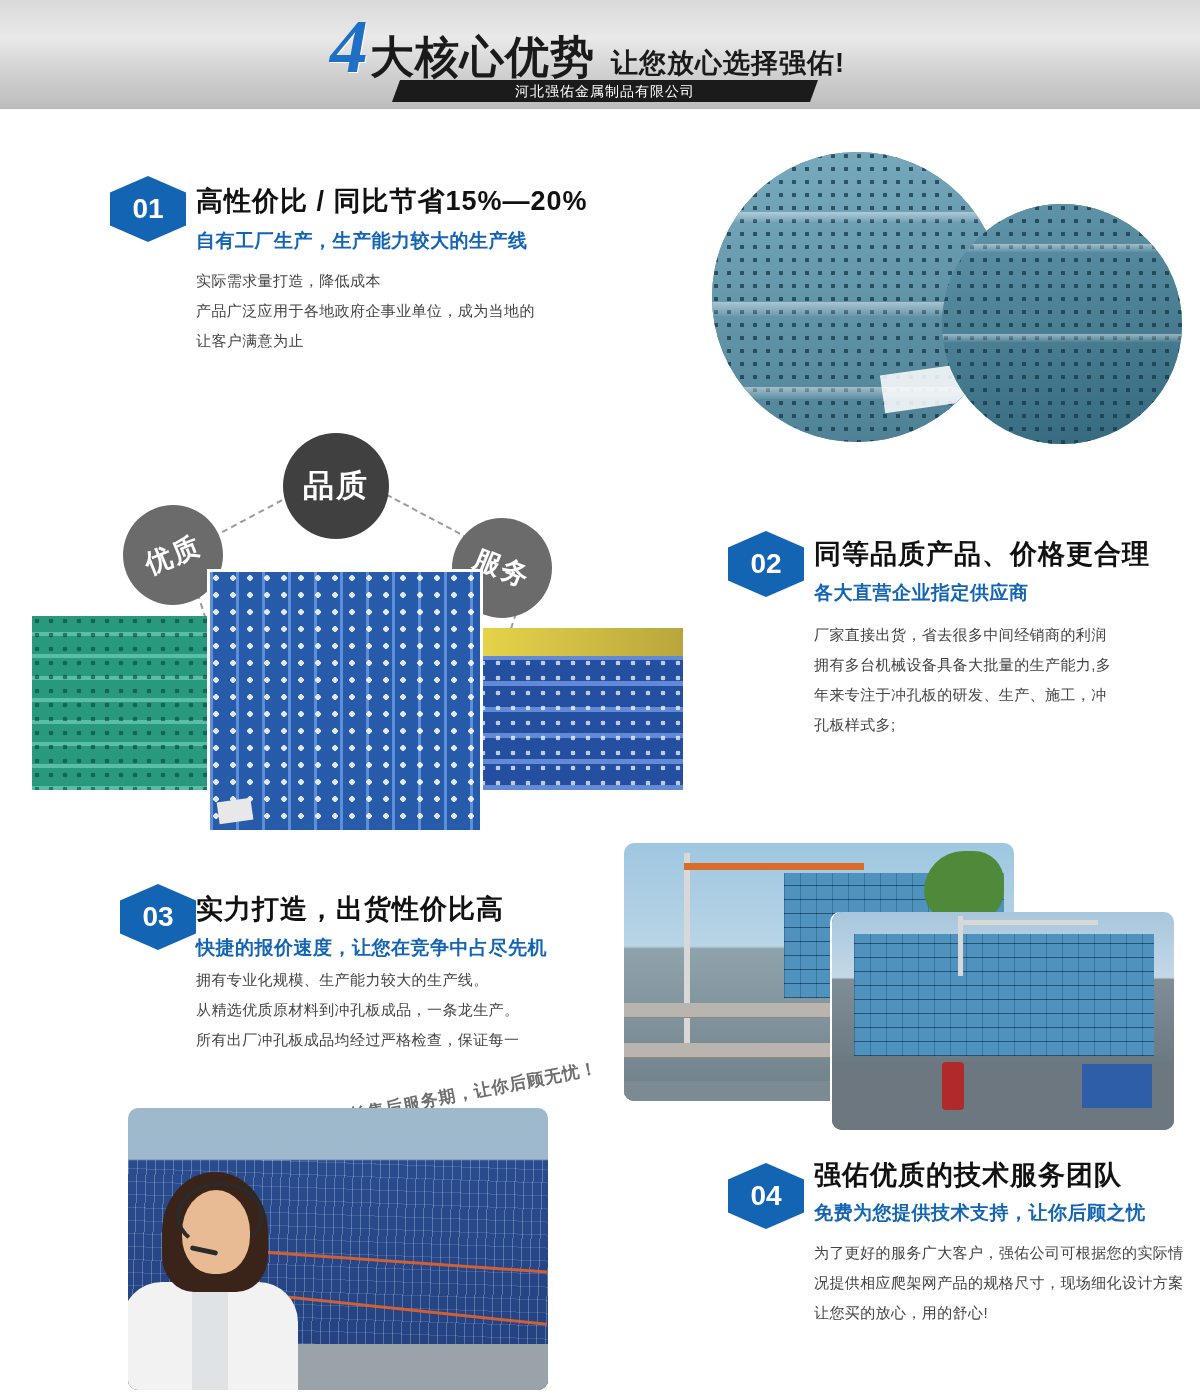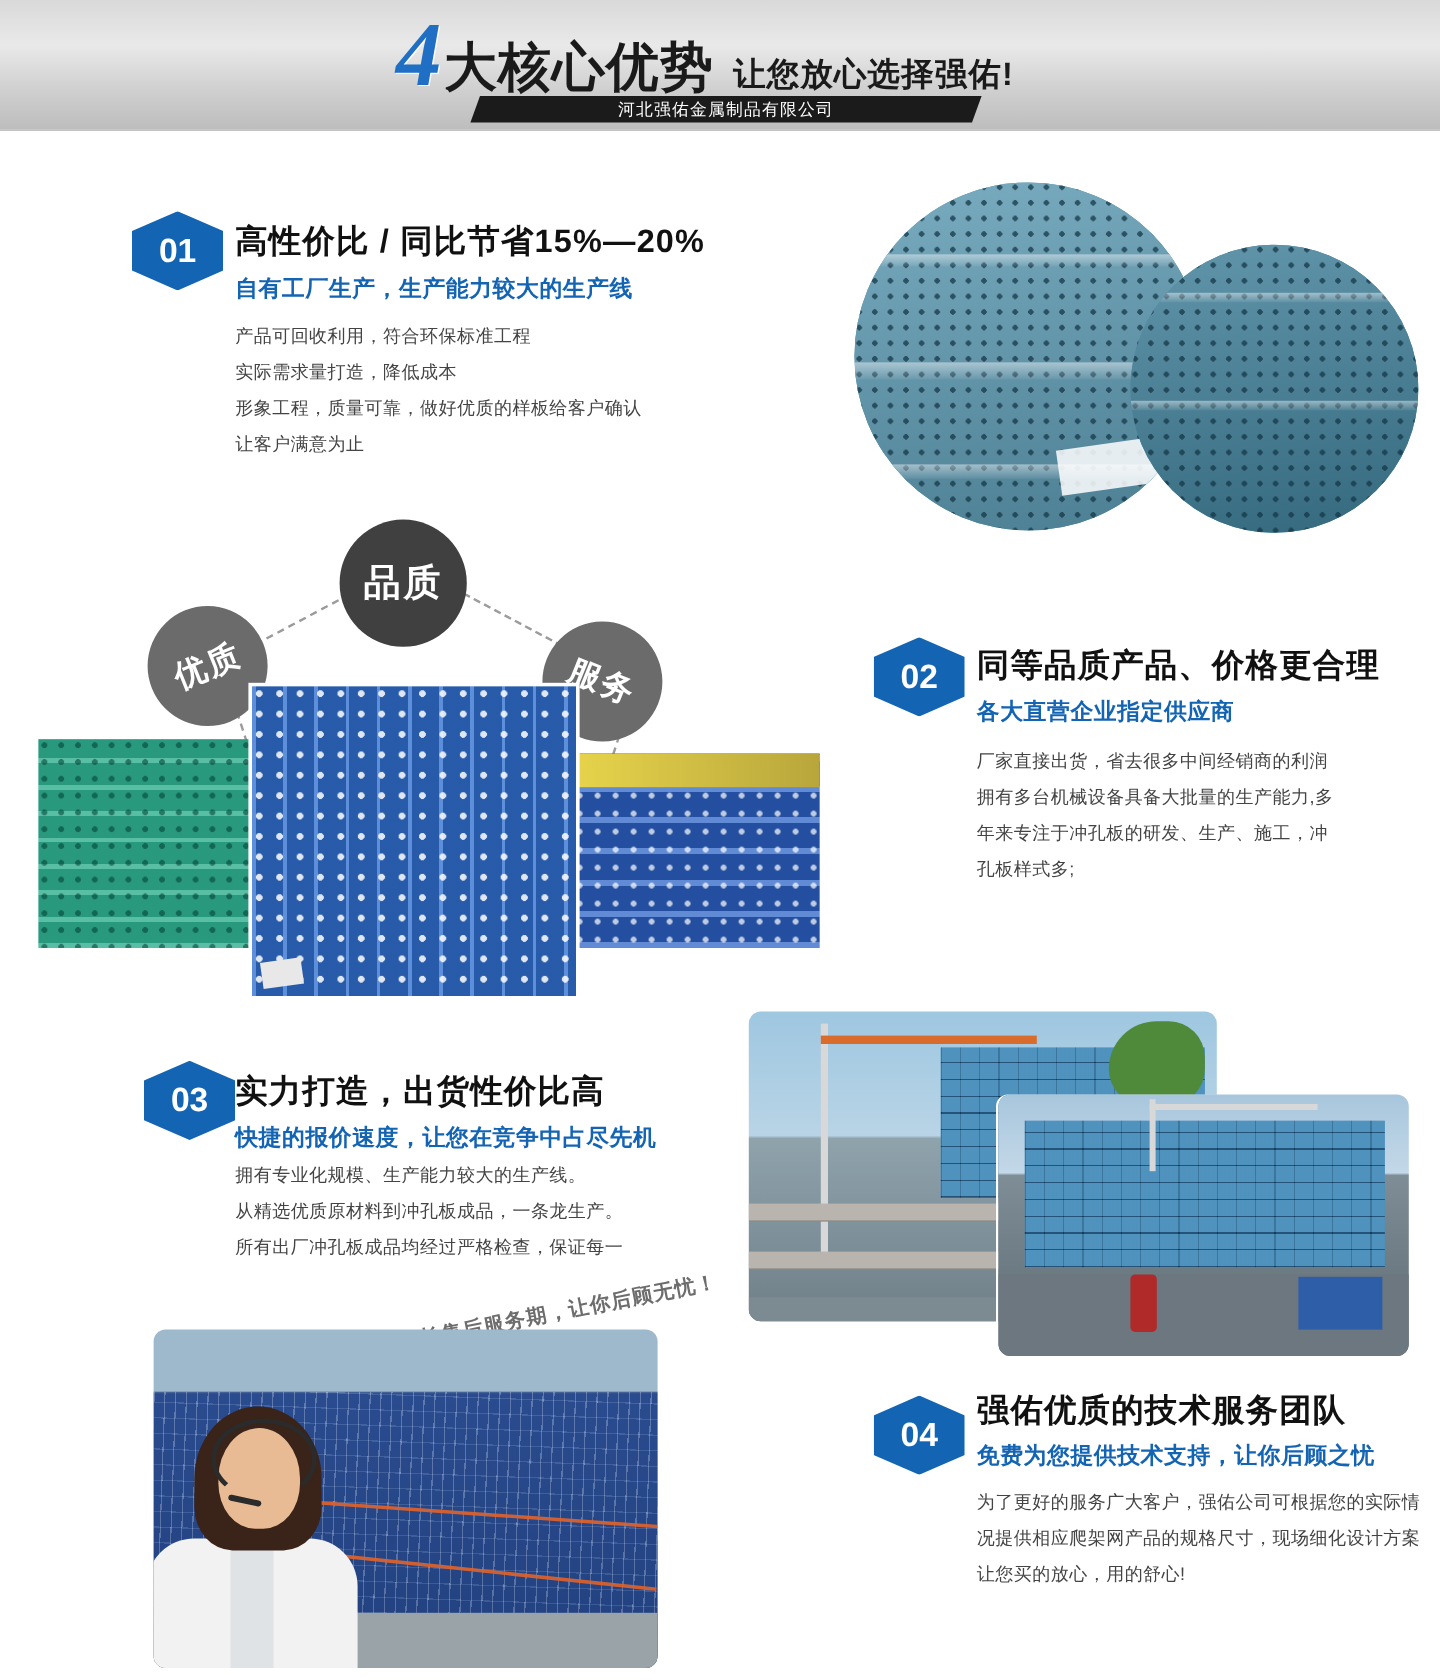--- a/index.html
+++ b/index.html
@@ -295,23 +295,22 @@
     </div>
     <div class="company-bar"></div>
     <div class="company-bar-text">河北强佑金属制品有限公司</div>
   </div>
 </div>
 
 <div class="num-badge" style="left:110px; top:176px;">01</div>
 <div class="blk-title" style="left:196px; top:183px;">高性价比 / 同比节省15%—20%</div>
 <div class="blk-sub" style="left:196px; top:228px;">自有工厂生产，生产能力较大的生产线</div>
 <div class="blk-body" style="left:196px; top:266px; width:420px;">
-  <div>产品可回收利用，符合环保标准工程</div>
   <div>实际需求量打造，降低成本</div>
-  <div>形象工程，质量可靠，做好优质的样板给客户确认</div>
+  <div>产品广泛应用于各地政府企事业单位，成为当地的</div>
   <div>让客户满意为止</div>
 </div>
 
 <div class="circ" style="left:712px; top:152px; width:290px; height:290px;">
   <div class="perf-bg"></div>
   <div class="perf-strip" style="top:60px;"></div>
   <div class="perf-strip" style="top:150px; height:14px;"></div>
   <div class="perf-strip" style="top:235px; height:12px;"></div>
   <div style="position:absolute; left:170px; top:215px; width:120px; height:38px; background:rgba(255,255,255,0.85); transform:rotate(-8deg);"></div>
 </div>

